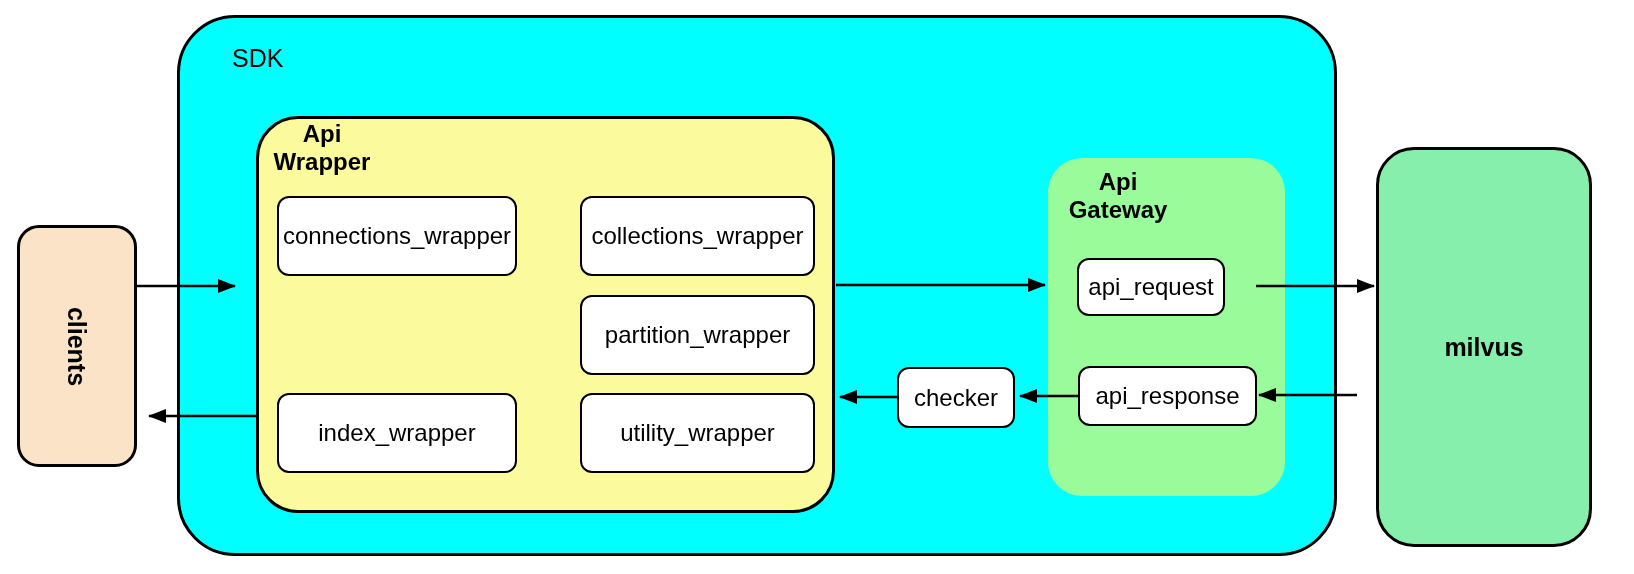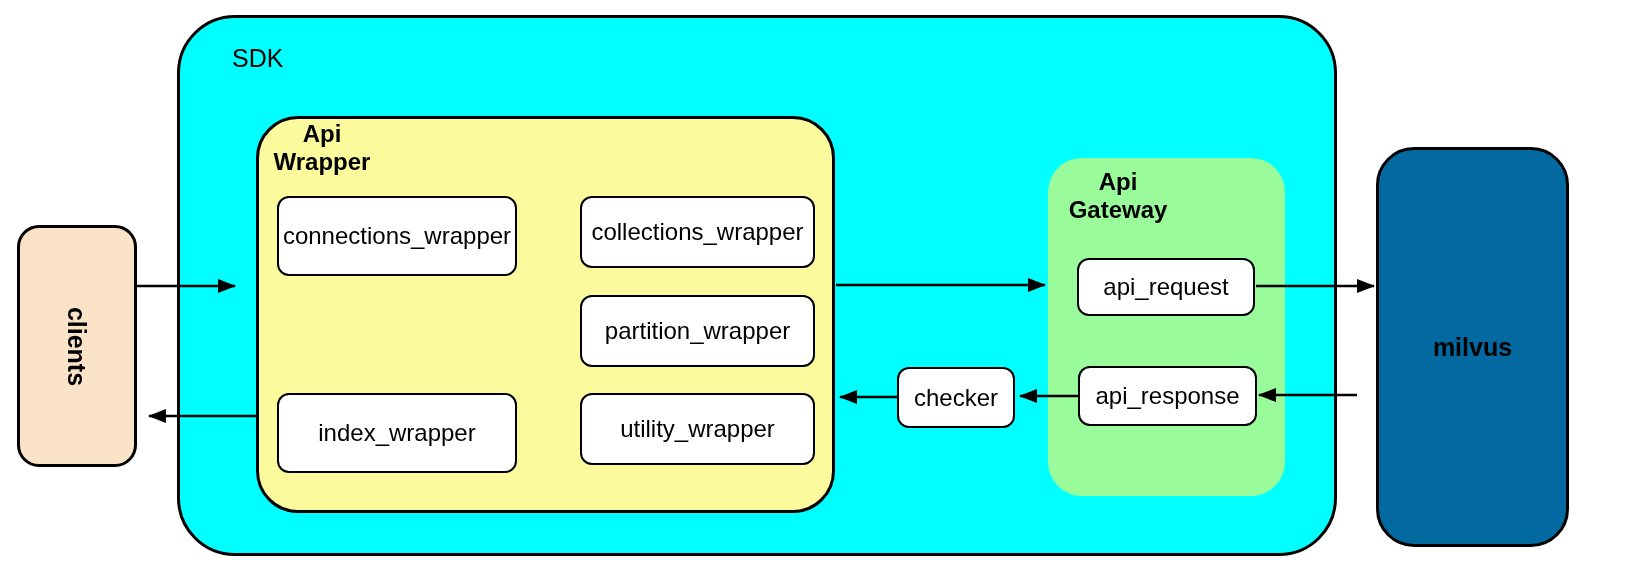--- a/index.html
+++ b/index.html
@@ -33,32 +33,32 @@
     display:flex;align-items:center;justify-content:center;
     font-size:24px;font-weight:normal;white-space:nowrap;
   }
   .clients{
     left:17px;top:225px;width:120px;height:242px;
     background:#fbe3c7;border:3px solid #000;border-radius:22px;
     display:flex;align-items:center;justify-content:center;
   }
   .clients .rot{transform:rotate(90deg);font-size:25px;font-weight:bold;white-space:nowrap;}
   .milvus{
-    left:1376px;top:147px;width:193px;height:400px;
-    background:#0369a1;border:3px solid #000;border-radius:38px;
+    left:1376px;top:147px;width:216px;height:400px;
+    background:#86efac;border:3px solid #000;border-radius:38px;
     display:flex;align-items:center;justify-content:center;
     font-size:25px;font-weight:bold;
   }
   .checker{left:717px;top:349px;width:118px;height:61px;}
   
   .wb-c1{left:18px;width:240px;height:80px;}
-  .wb-c2{left:321px;width:235px;height:72px;}
+  .wb-c2{left:321px;width:235px;height:80px;}
   .wb-r1{top:77px;} .wb-r2{top:176px;} .wb-r3{top:274px;}
   
-  .gw-request{left:29px;top:100px;width:178px;height:58px;}
+  .gw-request{left:29px;top:100px;width:148px;height:58px;}
   .gw-response{left:30px;top:208px;width:179px;height:60px;}
   .arrows{left:0;top:0;width:1634px;height:574px;pointer-events:none;}
 </style>
 </head>
 <body>
 
 <div class="canvas">
 
   <div class="abs clients">
     <span class="rot">clients</span>

